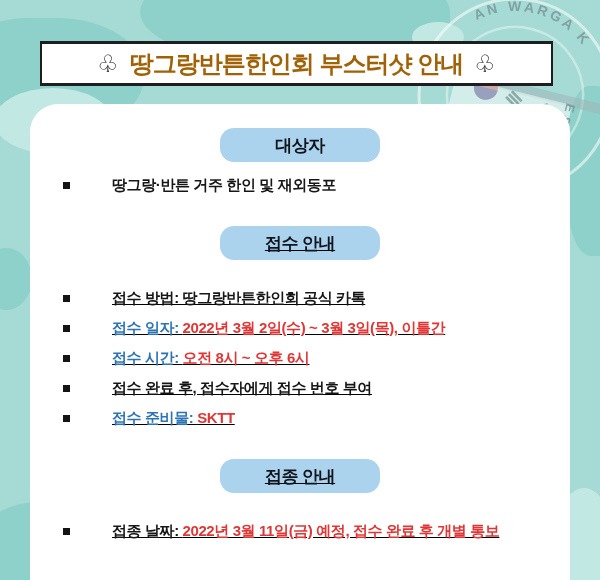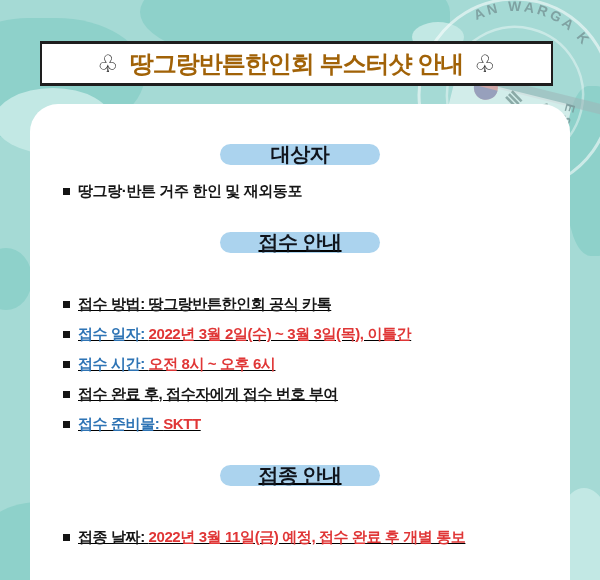--- a/index.html
+++ b/index.html
@@ -43,28 +43,28 @@
     line-height:1;white-space:nowrap;
   }
   
   .card{
     position:absolute;left:30px;top:104px;width:540px;height:520px;
     box-sizing:border-box;background:#ffffff;border-radius:28px;
     padding:24px 33px 0 33px;z-index:2;
   }
   .section + .section{margin-top:31px;text-decoration:underline;}
   .pill{
-    width:160px;height:21px;margin:16px auto;border-radius:14px;
+    width:160px;height:34px;margin:0 auto;border-radius:14px;
     background:var(--pill,#abd3ee);
     display:flex;align-items:center;justify-content:center;
-    font-size:20px;letter-spacing:-0.5px;color:#10141c;
+    font-size:17px;letter-spacing:-0.5px;color:#10141c;
   }
-  .items{margin-top:41px;}
+  .items{margin-top:28px;}
   .section:nth-child(1) .items{margin-top:13px;}
-  .item{display:flex;align-items:center;height:20px;font-size:15px;letter-spacing:-0.4px;white-space:nowrap;}
+  .item{display:flex;align-items:center;height:20px;font-size:15px;letter-spacing:-0.4px;white-space:nowrap;gap:34px;}
   .item + .item{margin-top:10px;}
   .square{flex:none;width:7px;height:7px;background:#141414;margin-right:8px;}
   .c-dark{color:var(--c-dark,#161616);}
   .c-blue{color:var(--c-blue,#2e74b5);}
   .c-blue_bright{color:var(--c-bluev,#2879c9);}
   .c-red{color:var(--c-red,#e03636);}
 </style>
 </head>
 <body>
 

